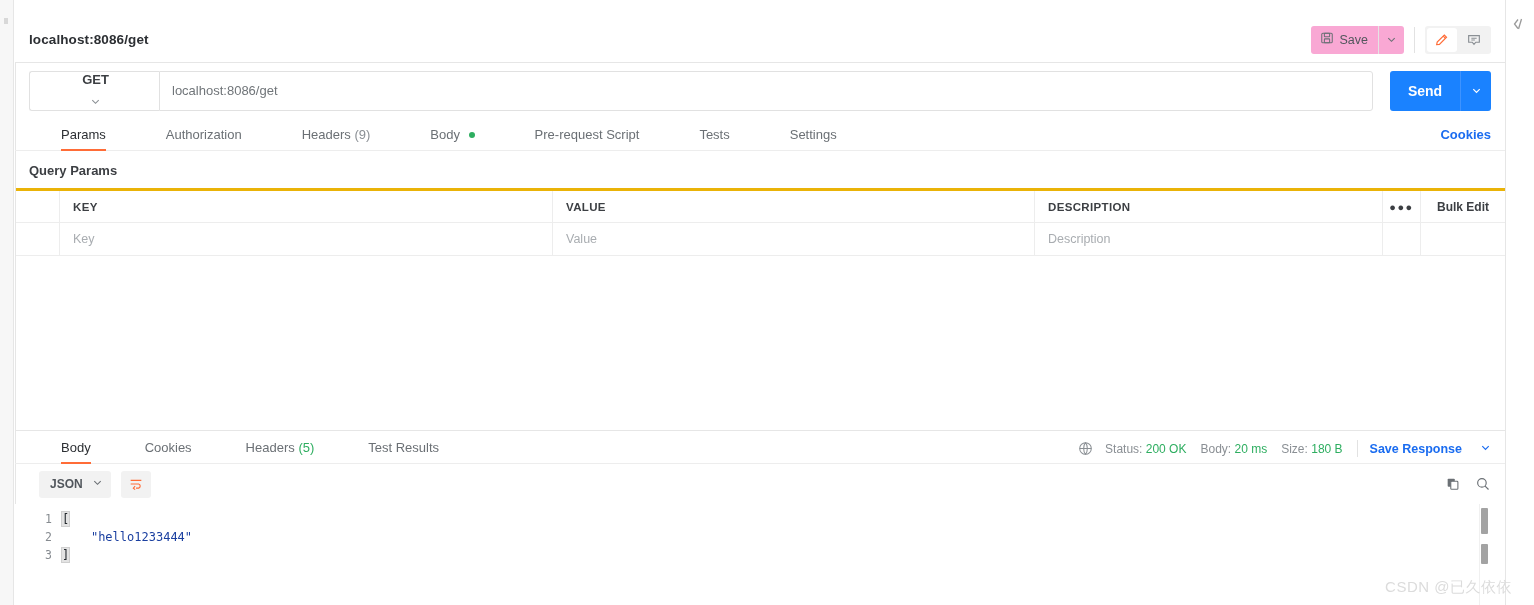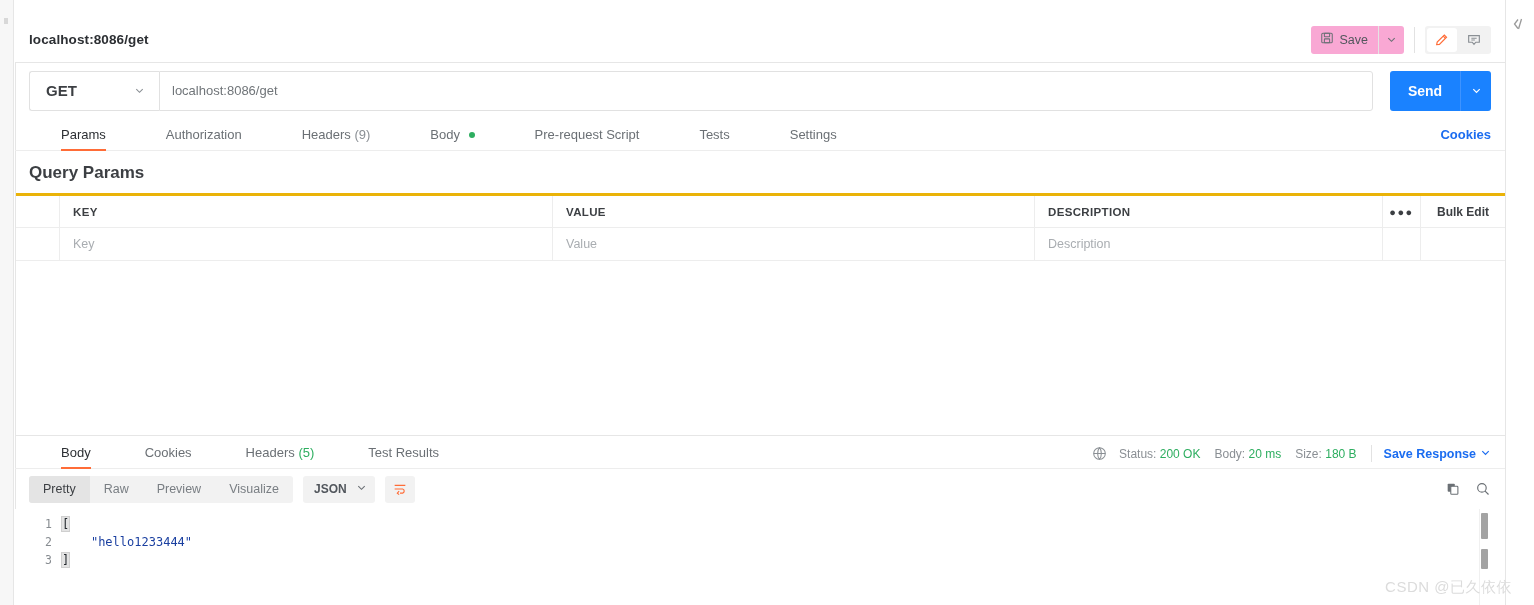--- a/index.html
+++ b/index.html
@@ -115,22 +115,23 @@
     display: flex; align-items: center;
     padding: 0 14px;
   }
   .method-box {
     width: 130px; height: 40px;
     border: 1px solid #e1e1e1;
     border-right: none;
     border-radius: 3px 0 0 3px;
     display: flex; align-items: center; justify-content: space-between;
     padding: 0 14px 0 16px;
-    font-size: 15px; font-weight: bold; color: #3c3f43;
-    cursor: pointer;
+    font-size: 13px; font-weight: bold; color: #3c3f43;
+    cursor: pointer;
+    flex-direction: column;
   }
   .url-box {
     flex: 1; height: 40px;
     border: 1px solid #e1e1e1;
     border-radius: 0 3px 3px 0;
     display: flex; align-items: center;
     padding: 0 12px;
     font-size: 13px; color: #707579;
     cursor: text;
   }
@@ -187,21 +188,21 @@
   }
   .cookies-link {
     position: absolute; right: 14px; bottom: 8px;
     font-size: 13px; font-weight: bold; color: #1a6cf0;
     cursor: pointer;
   }
 
   
   .qp-label {
     padding: 12px 14px 10px 14px;
-    font-size: 17px; font-weight: bold; color: #3c3f43;
+    font-size: 13px; font-weight: bold; color: #3c3f43;
   }
   .table {
     border-top: 3px solid #eab308;
     border-bottom: 1px solid #ededed;
   }
   .trow { display: flex; height: 32px; }
   .trow.head { border-bottom: 1px solid #ededed; }
   .tc {
     border-right: 1px solid #ededed;
     display: flex; align-items: center;
@@ -244,21 +245,21 @@
   .res-meta {
     position: absolute; right: 14px; bottom: 6px;
     display: flex; align-items: center; gap: 0;
     font-size: 12px;
   }
   .globe-icon { color: #8a8f94; margin-right: 12px; display: flex; align-items: center; }
   .meta-item { color: #8a8f94; margin-right: 14px; white-space: nowrap; }
   .meta-item .val { color: #2eae60; }
   .meta-sep { width: 1px; height: 17px; background: #e2e2e2; margin: 0 12px 0 0; }
   .save-resp {
-    display: flex; align-items: center; gap: 4px;
+    display: flex; align-items: center; gap: 18px;
     font-size: 12.5px; font-weight: bold; color: #1a6cf0;
     cursor: pointer;
   }
 
   
   .viewbar {
     position: relative;
     height: 40px;
     display: flex; align-items: center;
     padding: 0 14px;
@@ -542,26 +543,20 @@
           <span>
             <svg width="11" height="11" viewBox="0 0 12 12" fill="none" stroke="#1a6cf0" stroke-width="1.3">
                 <path d="M2.5 4.5 L6 8 L9.5 4.5"></path>
               </svg>
           </span>
         </span>
       </div>
     </div>
 
     <div class="viewbar">
-      <div class="segmented">
-        <div class="seg active">Pretty</div>
-        <div class="seg">Raw</div>
-        <div class="seg">Preview</div>
-        <div class="seg">Visualize</div>
-      </div>
       <div class="fmt-select">
         <span>JSON</span>
         <span>
           <svg width="11" height="11" viewBox="0 0 12 12" fill="none" stroke="#6b7075" stroke-width="1.2">
               <path d="M2.5 4.5 L6 8 L9.5 4.5"></path>
             </svg>
         </span>
       </div>
       <div class="wrap-btn">
         <svg width="16" height="16" viewBox="0 0 18 18" fill="none" stroke="#ff6c37" stroke-width="1.3">

